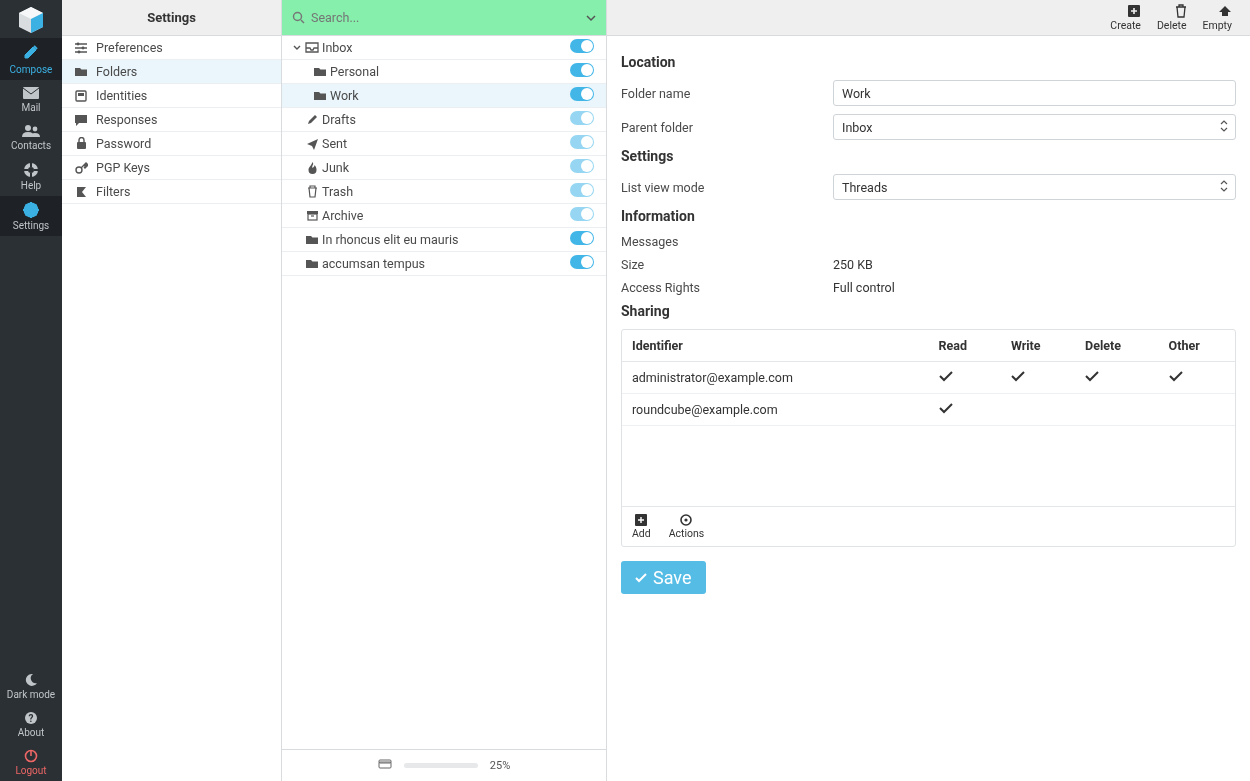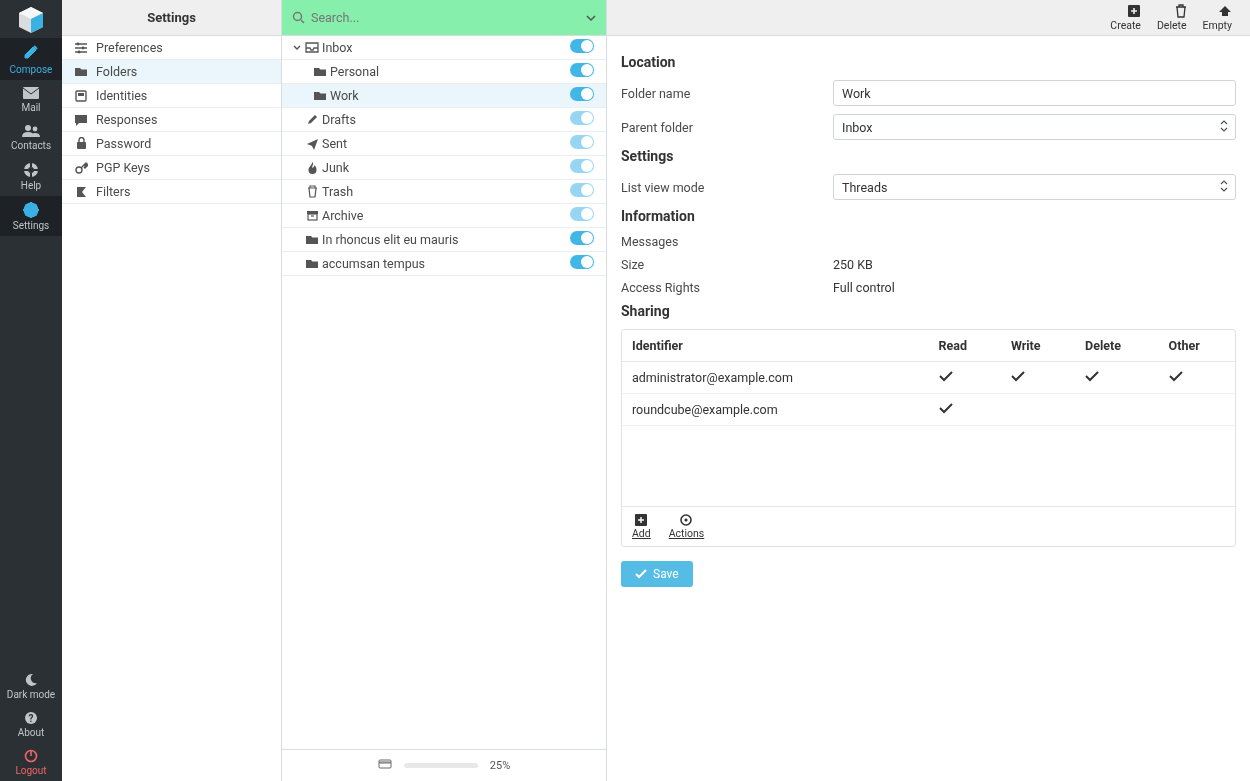--- a/index.html
+++ b/index.html
@@ -68,24 +68,24 @@
   .form .select select { width: 100%; height: 26px; border: 1px solid #cfd4d8; border-radius: 3px; padding: 0 8px; font-size: 12.5px; background:#fff; appearance:none; -webkit-appearance:none; color:#333;}
   .form .select .caret { position:absolute; right:8px; top:6px; pointer-events:none; color:#555;}
 
   .sharetbl { border: 1px solid #dfe3e6; border-radius: 3px; margin-top: 4px; overflow: hidden; }
   .sharetbl table { width: 100%; border-collapse: collapse; font-size: 12.5px; }
   .sharetbl th { text-align: left; font-weight: 700; padding: 8px 10px; border-bottom: 1px solid #e4e7ea; }
   .sharetbl th.center, .sharetbl td.center { text-align: left; }
   .sharetbl td { padding: 8px 10px; border-bottom: 1px solid #eef1f3; }
   .sharetbl .blank { height: 80px; }
   .sharetbl .foot { display:flex; gap:18px; padding:6px 10px 6px; border-top:1px solid #e4e7ea;}
-  .sharetbl .foot .fb { display:flex; flex-direction:column; align-items:center; font-size:10.5px; color:#333; cursor:pointer;text-decoration:underline;}
+  .sharetbl .foot .fb { display:flex; flex-direction:column; align-items:center; font-size:10.5px; color:#333; cursor:pointer;}
   .sharetbl .foot .fb .ic { height:14px; display:flex; align-items:center;}
 
-  .savebtn { margin-top: 14px; display: inline-flex; align-items: center; gap: 6px; background: #55bce6; color: #fff; border: none; border-radius: 3px; padding: 6px 14px; font-size: 12px; cursor: pointer; }
+  .savebtn { margin-top: 14px; display: inline-flex; align-items: center; gap: 6px; background: #55bce6; color: #fff; border: none; border-radius: 3px; padding: 6px 14px; font-size: 18px; cursor: pointer; }
   .savebtn svg path { stroke:#fff; }
 
   .gly svg, .ic svg, .mag svg, .chev svg, .caret svg { display:block; }
 </style>
 </head>
 <body>
 
 <div class="taskmenu">
   <div class="logo">
     <svg width="32" height="30">

